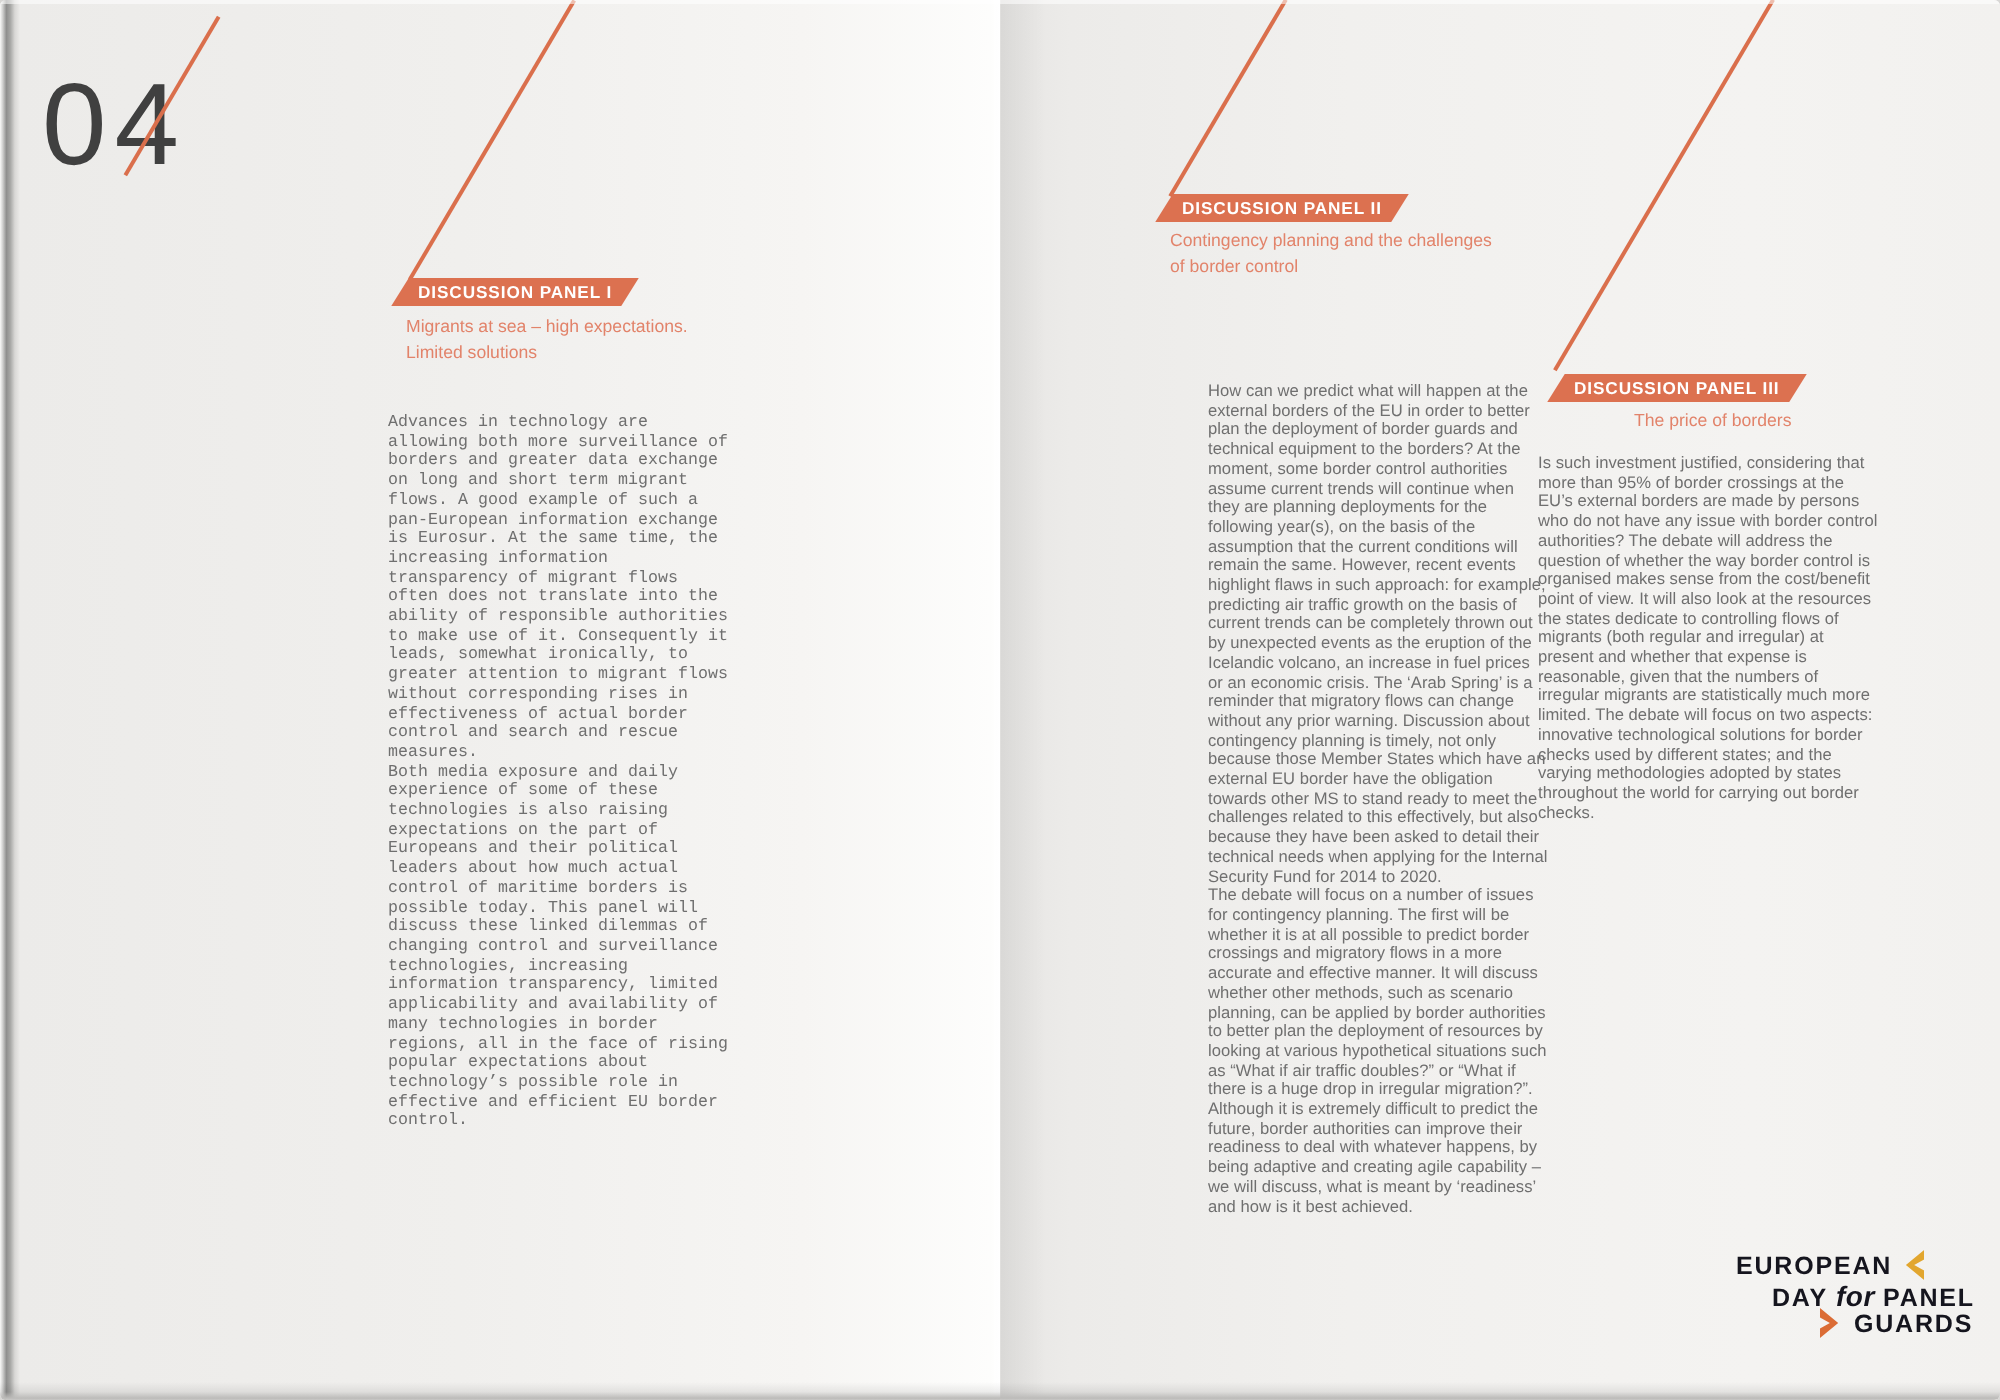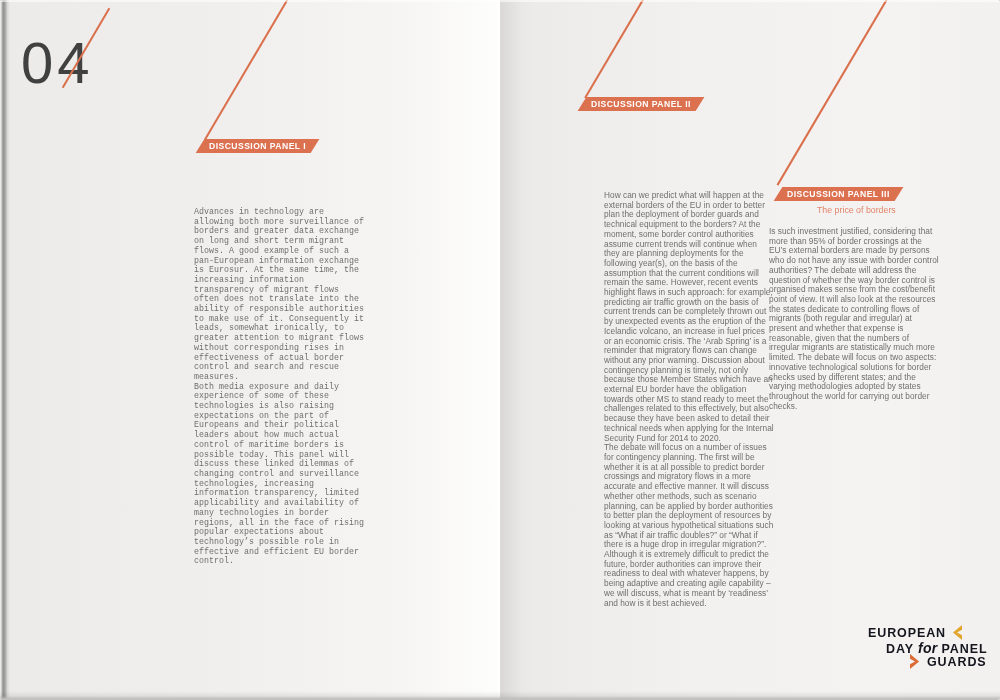--- a/index.html
+++ b/index.html
@@ -121,27 +121,35 @@
 
   <div class="page-number">04</div>
   <div class="diag diag-04"></div>
   <div class="diag diag-p1"></div>
   <div class="diag diag-p2"></div>
   <div class="diag diag-p3"></div>
 
   <div class="label label-1">
     <span>DISCUSSION PANEL I</span>
   </div>
+  <div class="subtitle subtitle-1">
+    <span>Migrants at sea – high expectations.</span>
+    <span>Limited solutions</span>
+  </div>
   <div class="body-col body-1">
     <p>Advances in technology are allowing both more surveillance of borders and greater data exchange on long and short term migrant flows. A good example of such a pan-European information exchange is Eurosur. At the same time, the increasing information transparency of migrant flows often does not translate into the ability of responsible authorities to make use of it. Consequently it leads, somewhat ironically, to greater attention to migrant flows without corresponding rises in effectiveness of actual border control and search and rescue measures.</p>
     <p>Both media exposure and daily experience of some of these technologies is also raising expectations on the part of Europeans and their political leaders about how much actual control of maritime borders is possible today. This panel will discuss these linked dilemmas of changing control and surveillance technologies, increasing information transparency, limited applicability and availability of many technologies in border regions, all in the face of rising popular expectations about technology’s possible role in effective and efficient EU border control.</p>
   </div>
 
   <div class="label label-2">
     <span>DISCUSSION PANEL II</span>
+  </div>
+  <div class="subtitle subtitle-2">
+    <span>Contingency planning and the challenges</span>
+    <span>of border control</span>
   </div>
   <div class="body-col body-2">
     <p>How can we predict what will happen at the external borders of the EU in order to better plan the deployment of border guards and technical equipment to the borders? At the moment, some border control authorities assume current trends will continue when they are planning deployments for the following year(s), on the basis of the assumption that the current conditions will remain the same. However, recent events highlight flaws in such approach: for example, predicting air traffic growth on the basis of current trends can be completely thrown out by unexpected events as the eruption of the Icelandic volcano, an increase in fuel prices or an economic crisis. The ‘Arab Spring’ is a reminder that migratory flows can change without any prior warning. Discussion about contingency planning is timely, not only because those Member States which have an external EU border have the obligation towards other MS to stand ready to meet the challenges related to this effectively, but also because they have been asked to detail their technical needs when applying for the Internal Security Fund for 2014 to 2020.</p>
     <p>The debate will focus on a number of issues for contingency planning. The first will be whether it is at all possible to predict border crossings and migratory flows in a more accurate and effective manner. It will discuss whether other methods, such as scenario planning, can be applied by border authorities to better plan the deployment of resources by looking at various hypothetical situations such as “What if air traffic doubles?” or “What if there is a huge drop in irregular migration?”. Although it is extremely difficult to predict the future, border authorities can improve their readiness to deal with whatever happens, by being adaptive and creating agile capability – we will discuss, what is meant by ‘readiness’ and how is it best achieved.</p>
   </div>
 
   <div class="label label-3">
     <span>DISCUSSION PANEL III</span>
   </div>
   <div class="subtitle subtitle-3">

